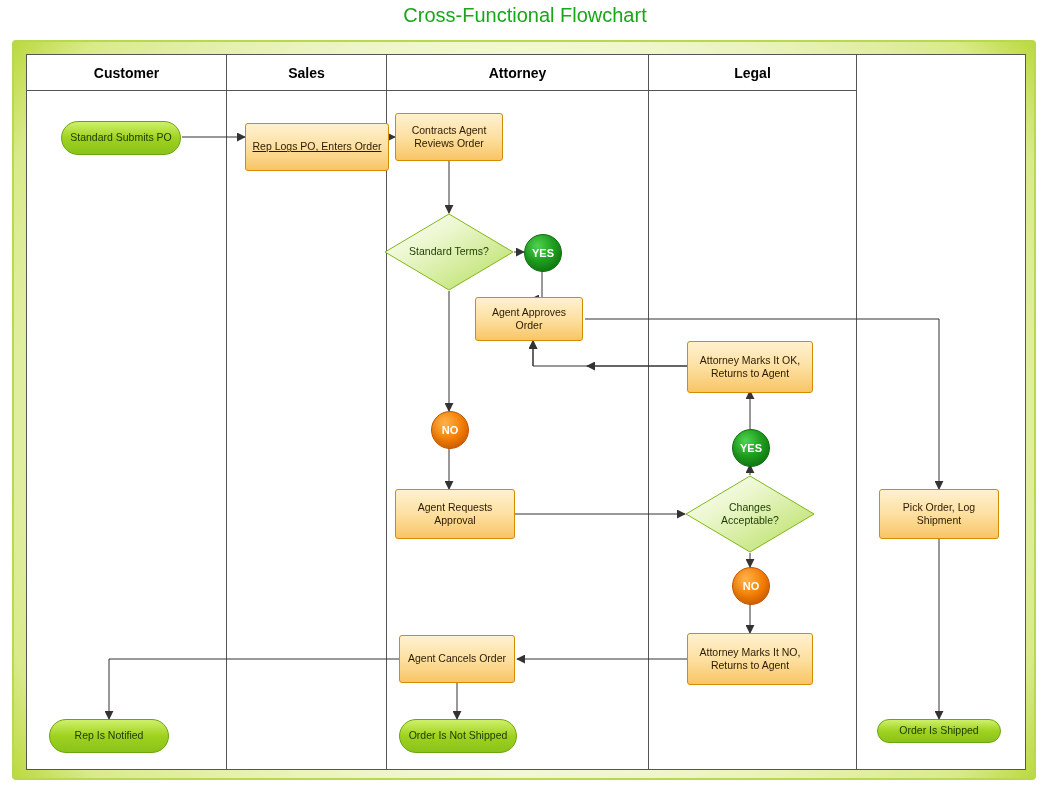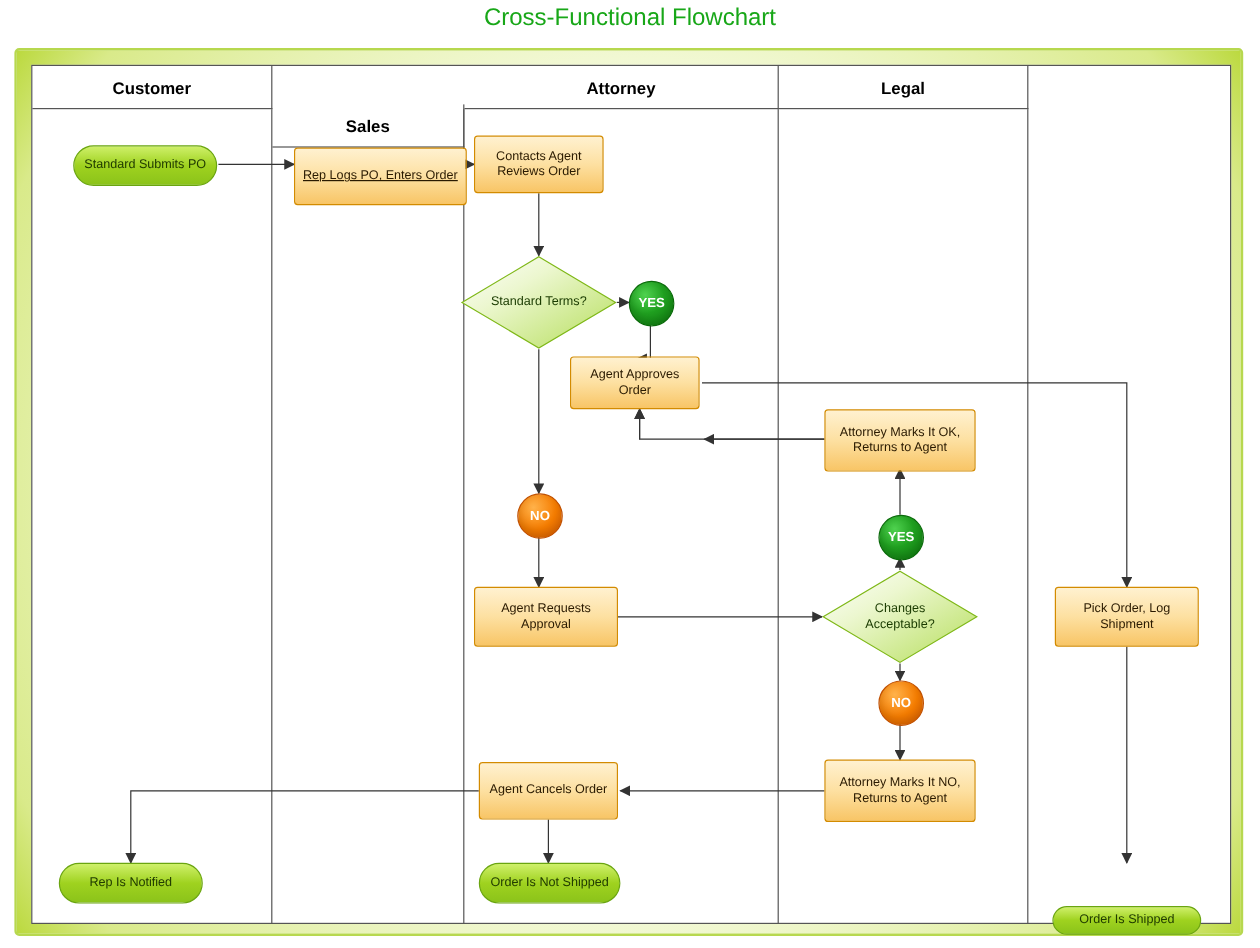--- a/index.html
+++ b/index.html
@@ -143,21 +143,21 @@
 </head>
 <body>
 
 <div class="page">
   <div class="title">Cross-Functional Flowchart</div>
 
   <div class="outer">
     <div class="inner">
 
       <div class="hdr" style="left:0;   width:200px;">Customer</div>
-      <div class="hdr" style="left:200px;width:160px;margin-top:32px;">Sales</div>
+      <div class="hdr" style="left:200px;width:160px;">Sales</div>
       <div class="hdr" style="left:360px;width:262px;">Attorney</div>
       <div class="hdr" style="left:622px;width:208px;">Legal</div>
 
       <div class="lane" style="left:0;   width:200px;"></div>
       <div class="lane" style="left:200px;width:160px;"></div>
       <div class="lane" style="left:360px;width:262px;"></div>
       <div class="lane" style="left:622px;width:208px;"></div>
       <div class="lane last" style="left:830px;width:169px;"></div>
 
       <svg class="svglayer" viewBox="0 0 1000 680">
@@ -222,21 +222,21 @@
           <path d="M 660 275 H 506 V 250"></path>
         </g>
       </svg>
 
       <div style="position:absolute; left:0; top:36px; width:1000px; height:680px;">
 
         <div class="node terminator" style="left:34px; top:30px; width:120px; height:34px;">Standard Submits PO</div>
 
         <div class="node process" style="left:218px; top:32px; width:144px; height:48px;text-decoration:underline;">Rep Logs PO, Enters Order</div>
 
-        <div class="node process" style="left:368px; top:22px; width:108px; height:48px;">Contacts Agent Reviews Order</div>
+        <div class="node process" style="left:368px; top:22px; width:108px; height:48px;">Contracts Agent Reviews Order</div>
 
         <div class="node decision" style="left:357px; top:122px;">
           <svg width="130" height="78" viewBox="0 0 130 78">
             <polygon points="65,1 129,39 65,77 1,39" fill="url(#diamGrad)" stroke="#7fb818" stroke-width="1"></polygon>
           </svg>
           <span class="dlabel">Standard Terms?</span>
         </div>
 
         <span class="ball ball-yes" style="left:497px; top:143px;">YES</span>
 
@@ -260,21 +260,21 @@
           </svg>
           <span class="dlabel">Changes Acceptable?</span>
         </div>
 
         <span class="ball ball-no" style="left:705px; top:476px;">NO</span>
 
         <div class="node process" style="left:660px; top:542px; width:126px; height:52px;">Attorney Marks It NO, Returns to Agent</div>
 
         <div class="node process" style="left:852px; top:398px; width:120px; height:50px;">Pick Order, Log Shipment</div>
 
-        <div class="node terminator" style="left:850px; top:628px; width:124px; height:24px;margin-top:36px;">Order Is Shipped</div>
+        <div class="node terminator" style="left:850px; top:628px; width:124px; height:24px;">Order Is Shipped</div>
 
         <div class="node terminator" style="left:22px; top:628px; width:120px; height:34px;">Rep Is Notified</div>
 
       </div>
 
     </div>
   </div>
 </div>
 
 </body></html>

